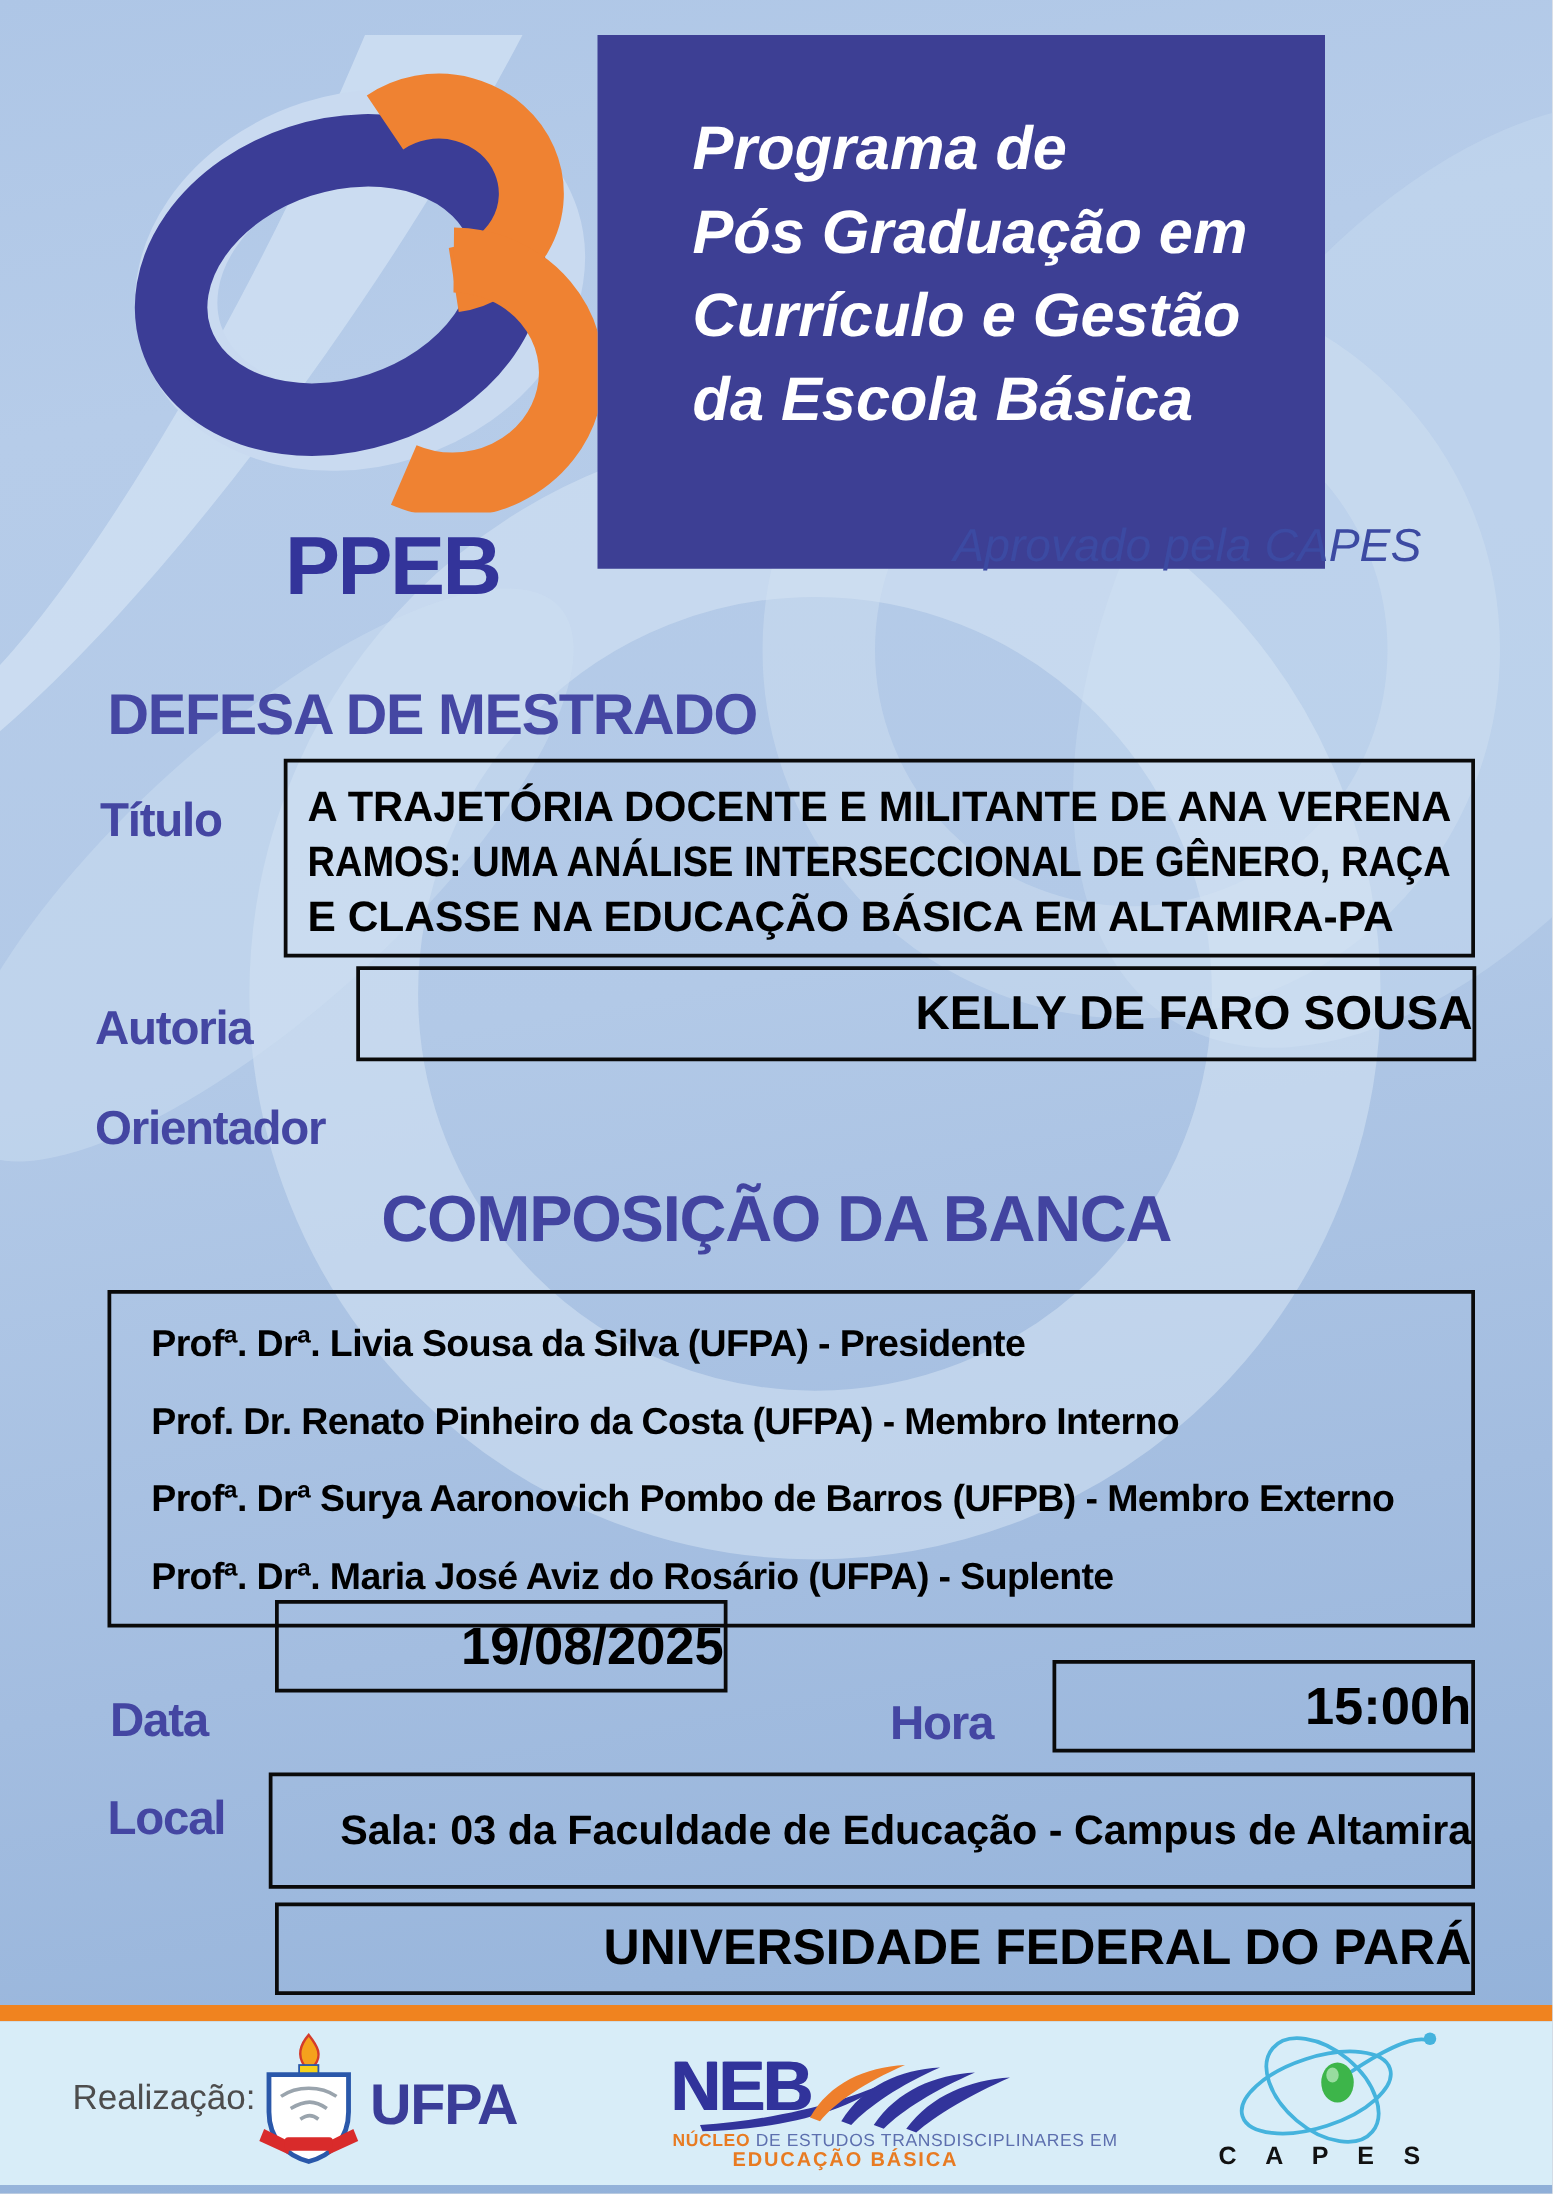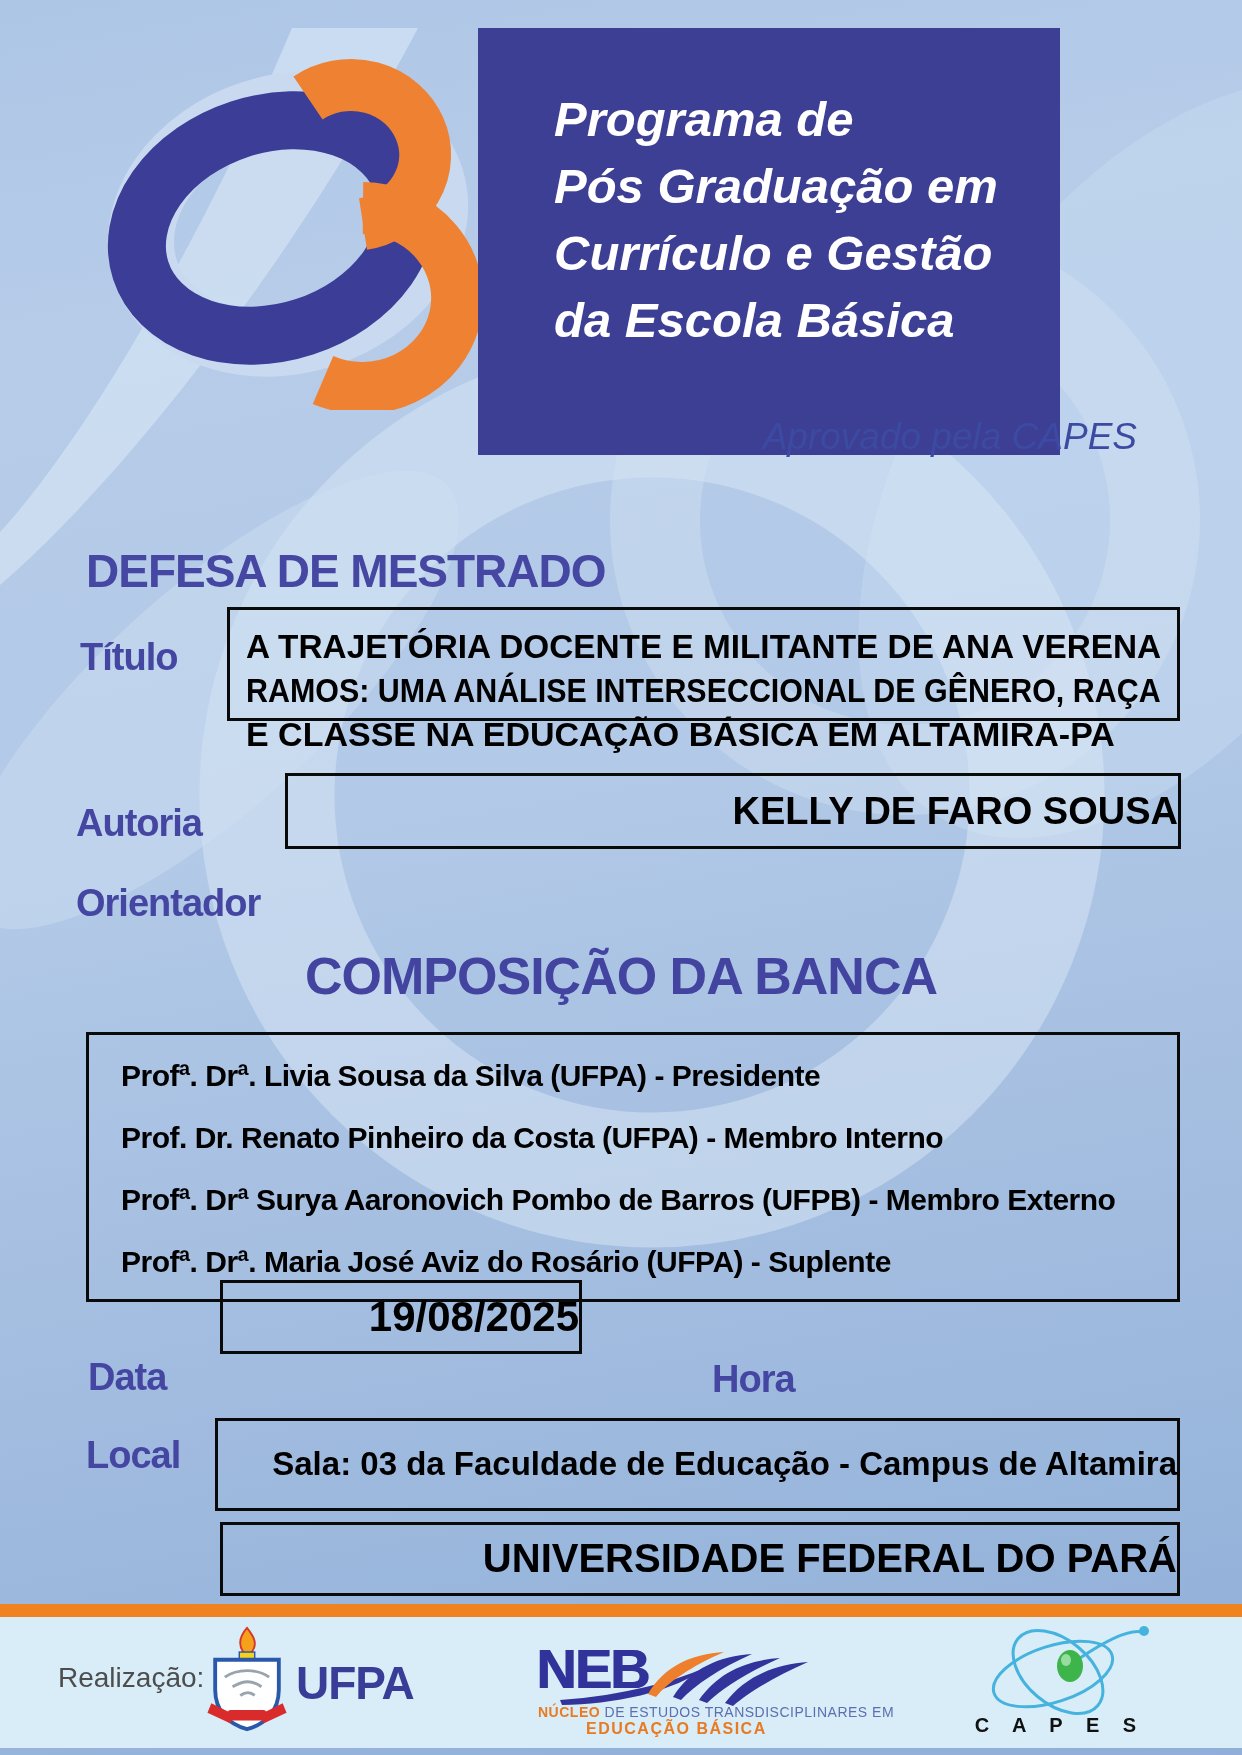--- a/index.html
+++ b/index.html
@@ -23,21 +23,21 @@
            font-weight:bold;color:#4244a0;letter-spacing:-1px;z-index:3;}
   .lbl{position:absolute;font-size:38px;font-weight:bold;color:#4446a2;letter-spacing:-1px;z-index:3;}
   #lbl-titulo{left:80px;top:636px;}
   #lbl-autoria{left:76px;top:802px;}
   #lbl-orientador{left:76px;top:882px;}
   #lbl-data{left:88px;top:1356px;}
   #lbl-hora{left:712px;top:1358px;}
   #lbl-local{left:86px;top:1434px;}
   
   .box{position:absolute;border:3px solid #0a0a0a;box-sizing:border-box;z-index:3;}
-  #box-titulo{left:227px;top:607px;width:953px;height:114px;padding:14px 16px 0 16px;}
+  #box-titulo{left:227px;top:607px;width:953px;height:159px;padding:14px 16px 0 16px;}
   .title-line{display:block;width:100%;font-size:34px;font-weight:bold;line-height:44px;
               white-space:nowrap;color:#000;transform-origin:left center;}
   .just{text-align-last:justify;text-justify:inter-word;}
   .val{display:block;width:100%;font-weight:bold;color:#000;text-align:right;white-space:nowrap;
        transform-origin:center center;}
   #box-autoria{left:285px;top:773px;width:896px;height:76px;}
   #box-autoria .val{line-height:70px;font-size:38px;}
   #box-orientador{left:333px;top:866px;width:848px;height:68px;}
   #box-orientador .val{line-height:62px;font-size:33px;}
   #box-banca{left:86px;top:1032px;width:1094px;height:270px;padding:24px 10px 20px 32px;
@@ -92,20 +92,21 @@
     </div>
   </div>
 
   <svg class="ppeb-logo" viewBox="0 0 402 382" xmlns="http://www.w3.org/2000/svg">
     <ellipse cx="212" cy="196" rx="150" ry="116" transform="rotate(-18 212 196)" fill="none" stroke="#c9daf0" stroke-width="66"></ellipse>
     <ellipse cx="196" cy="200" rx="138" ry="104" transform="rotate(-18 196 200)" fill="none" stroke="#3b3d96" stroke-width="58"></ellipse>
     <path d="M 232 70 A 74 70 0 1 1 287 196" fill="none" stroke="#ef8232" stroke-width="52"></path>
     <path d="M 287 180 A 95 90 0 1 1 247 352" fill="none" stroke="#ef8232" stroke-width="52"></path>
   </svg>
 
+  <div class="ppeb">PPEB</div>
   <div class="aprovado">Aprovado pela CAPES</div>
 
   <div class="h-defesa">DEFESA DE MESTRADO</div>
 
   <div class="lbl" id="lbl-titulo">Título</div>
   <div class="box" id="box-titulo">
     <span class="title-line just fitx" style="transform: scaleX(0.980707);">A TRAJETÓRIA DOCENTE E MILITANTE DE ANA VERENA</span>
     <span class="title-line just fitx" style="transform: scaleX(0.894428);">RAMOS: UMA ANÁLISE INTERSECCIONAL DE GÊNERO, RAÇA</span>
     <span class="title-line fitx">E CLASSE NA EDUCAÇÃO BÁSICA EM ALTAMIRA-PA</span>
   </div>
@@ -123,20 +124,23 @@
     <span class="banca-line fitx">Prof. Dr. Renato Pinheiro da Costa (UFPA) - Membro Interno</span>
     <span class="banca-line fitx">Profª. Drª Surya Aaronovich Pombo de Barros (UFPB) - Membro Externo</span>
     <span class="banca-line fitx">Profª. Drª. Maria José Aviz do Rosário (UFPA) - Suplente</span>
   </div>
 
   <div class="lbl" id="lbl-data">Data</div>
   <div class="box" id="box-data">
     <span class="val fitx">19/08/2025</span>
   </div>
   <div class="lbl" id="lbl-hora">Hora</div>
+  <div class="box" id="box-hora">
+    <span class="val fitx">15:00h</span>
+  </div>
 
   <div class="lbl" id="lbl-local">Local</div>
   <div class="box" id="box-local">
     <span class="val fitx">Sala: 03 da Faculdade de Educação - Campus de Altamira</span>
   </div>
 
   <div class="box" id="box-univ">
     <span class="val fitx">UNIVERSIDADE FEDERAL DO PARÁ</span>
   </div>
 

